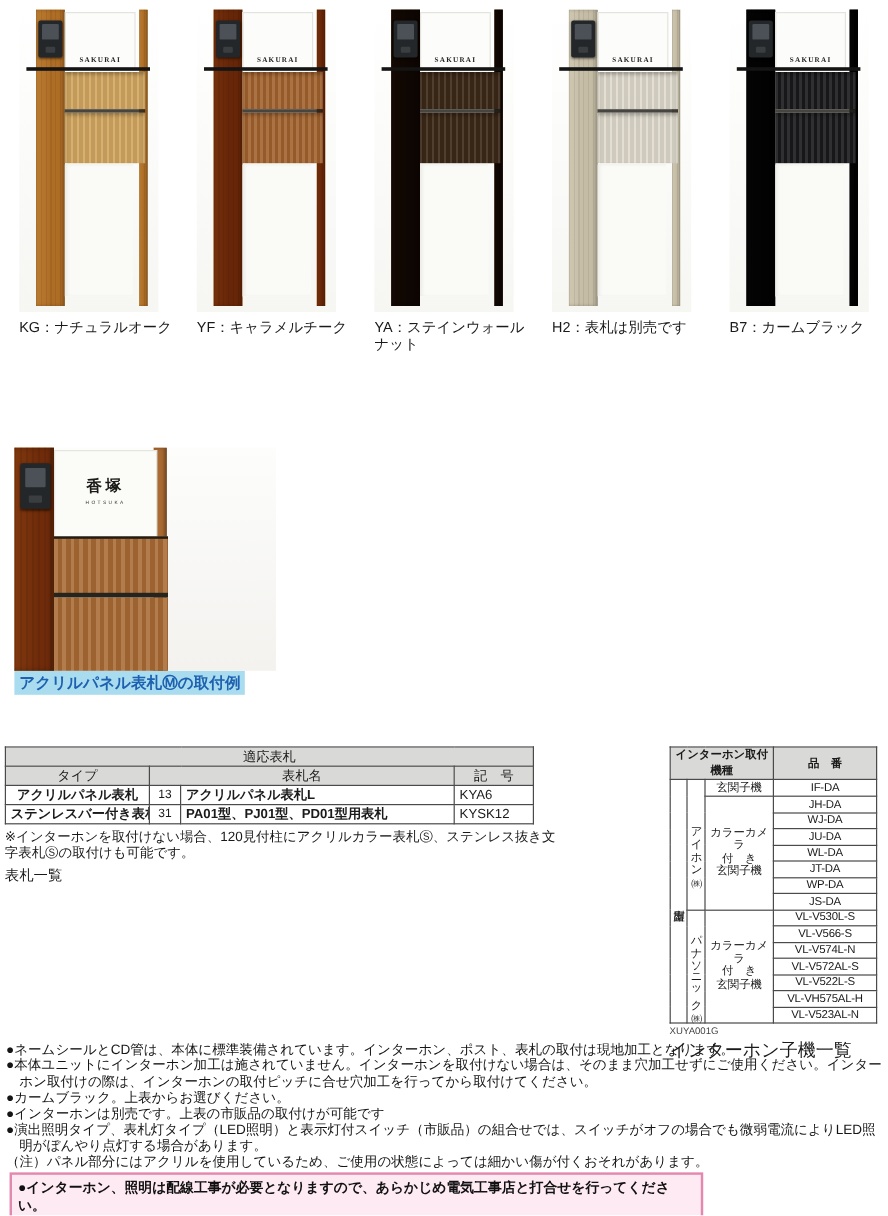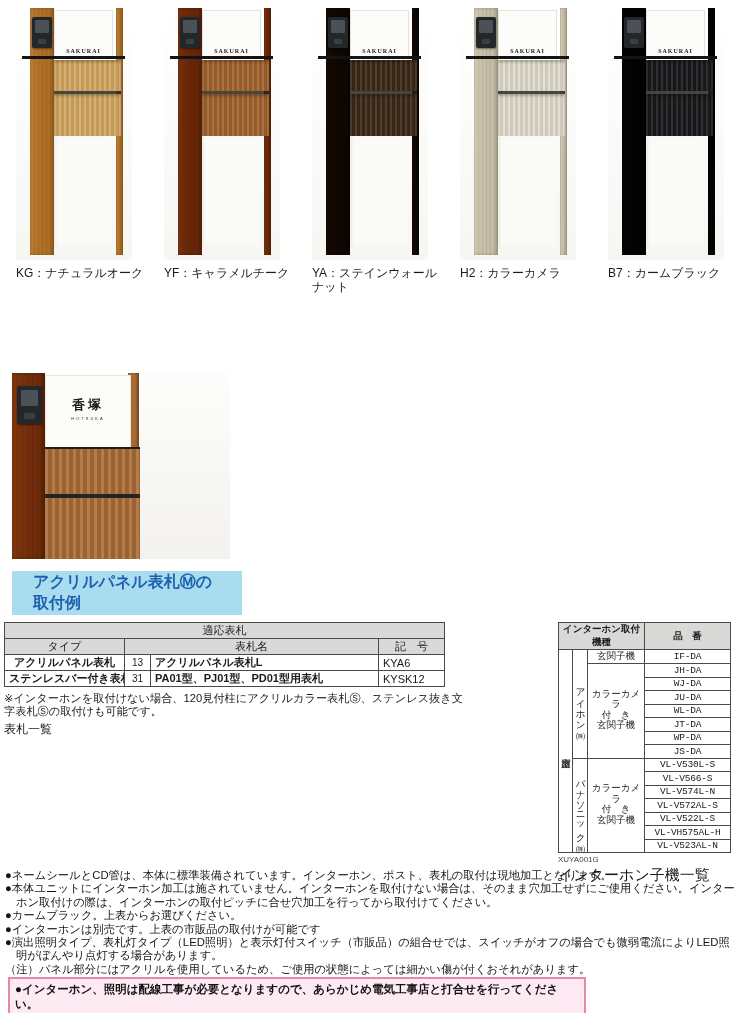--- a/index.html
+++ b/index.html
@@ -46,38 +46,38 @@
         font-family:"Liberation Serif","DejaVu Serif",serif;font-weight:bold;font-size:13px;letter-spacing:3px;color:#1c1a18;transform:rotate(-2deg);}
   .plate-sub{position:absolute;top:40px;left:0;right:0;text-align:center;font-size:4px;letter-spacing:2px;color:#333;}
   .photo-lg .wood1b{position:absolute;left:33px;top:74px;width:95px;height:47px;border-top:2px solid #1f1d1a;
         background-color:var(--exwood,#a96a33);background-image:repeating-linear-gradient(90deg,rgba(255,255,255,.12) 0 3px,rgba(0,0,0,.08) 3px 7px);}
   .photo-lg .slot2{position:absolute;left:33px;top:121px;width:95px;height:4px;background:#26241f;}
   .photo-lg .wood2b{position:absolute;left:33px;top:125px;width:95px;height:61px;
         background-color:var(--exwood,#a96a33);background-image:repeating-linear-gradient(90deg,rgba(255,255,255,.12) 0 3px,rgba(0,0,0,.08) 3px 7px);}
   .intercom-lg{position:absolute;left:5px;top:13px;width:25px;height:38px;background:#24272a;border-radius:2px;box-shadow:0 1px 2px rgba(0,0,0,.5);}
   .intercom-lg::before{content:"";position:absolute;left:4px;top:4px;right:4px;height:16px;background:#4b5156;border-radius:1px;}
   .intercom-lg::after{content:"";position:absolute;left:7px;bottom:5px;width:11px;height:6px;background:#3a3e41;border-radius:1px;}
-  .ex-caption{display:inline-block;margin-top:12px;background:var(--caption-bg,#a9dcee);color:var(--caption-text,#1d61b0);
-        font-weight:bold;font-size:16px;padding:1px 21px;}
+  .ex-caption{display:inline-block;margin-top:0;background:var(--caption-bg,#a9dcee);color:var(--caption-text,#1d61b0);
+        font-weight:bold;font-size:13px;padding:1px 4px;}
 
   
   .left-col{position:absolute;top:622px;left:4px;width:470px;}
   .ptbl{border-collapse:collapse;width:440px;font-size:11px;table-layout:fixed;}
   .ptbl td{border:1px solid #4a4a4a;height:14px;padding:0 4px;background:#fff;overflow:hidden;white-space:nowrap;}
   .ptbl tr.hdr td{background:var(--table-header-bg,#d9d9d7);text-align:center;}
   .b{font-weight:bold;} .ctr{text-align:center;}
   .num{text-align:center;font-size:10px;padding:0 1px;}
   .ptbl-note{margin-top:5px;font-size:11.2px;line-height:13px;}
   .ptbl-footer{margin-top:3px;font-size:12px;}
 
   .right-col{position:absolute;top:622px;left:558px;width:178px;}
   .itbl{border-collapse:collapse;width:172px;table-layout:fixed;}
   .itbl th,.itbl td{border:1px solid #4a4a4a;padding:0;background:#fff;vertical-align:middle;}
   .itbl th{background:var(--table-header-bg,#d9d9d7);font-weight:bold;height:15px;font-size:9.5px;}
-  .itbl td{height:12.5px;text-align:center;font-size:9.5px;font-family:Liberation Mono, monospace;}
+  .itbl td{height:12.5px;text-align:center;font-size:9.5px;}
   .mdl{font-size:9.5px;letter-spacing:-0.2px;}
   .sec{font-size:9px;}
   .pre{white-space:pre-line;line-height:10.5px;}
   .vert{writing-mode:vertical-rl;text-orientation:upright;font-size:8.5px;line-height:13px;padding:2px 0;}
   .tbl-code{margin-top:2px;font-size:8px;color:#444;}
   .tbl-caption{margin-top:2px;font-size:15px;}
 
   
   .notes{position:absolute;top:869px;left:5px;width:733px;font-size:11.3px;line-height:13.4px;color:#151515;}
   .note{padding-left:11px;text-indent:-11px;}
@@ -151,21 +151,21 @@
         <div class="panel-top">
           <span class="plate">SAKURAI</span>
         </div>
         <div class="xline"></div>
         <div class="wood1"></div>
         <div class="slot"></div>
         <div class="wood2"></div>
         <div class="panel-bot"></div>
         <div class="intercom"></div>
       </div>
-      <div class="vlabel">H2：カラーカメラ</div>
+      <div class="vlabel">H2：表札は別売です</div>
     </div>
 
     <div class="vcard">
       <div class="photo" style="--wood: #19191b; --wood2: #2b2b2f;">
         <div class="pole pole-l"></div>
         <div class="pole pole-r"></div>
         <div class="panel-top">
           <span class="plate">SAKURAI</span>
         </div>
         <div class="xline"></div>

